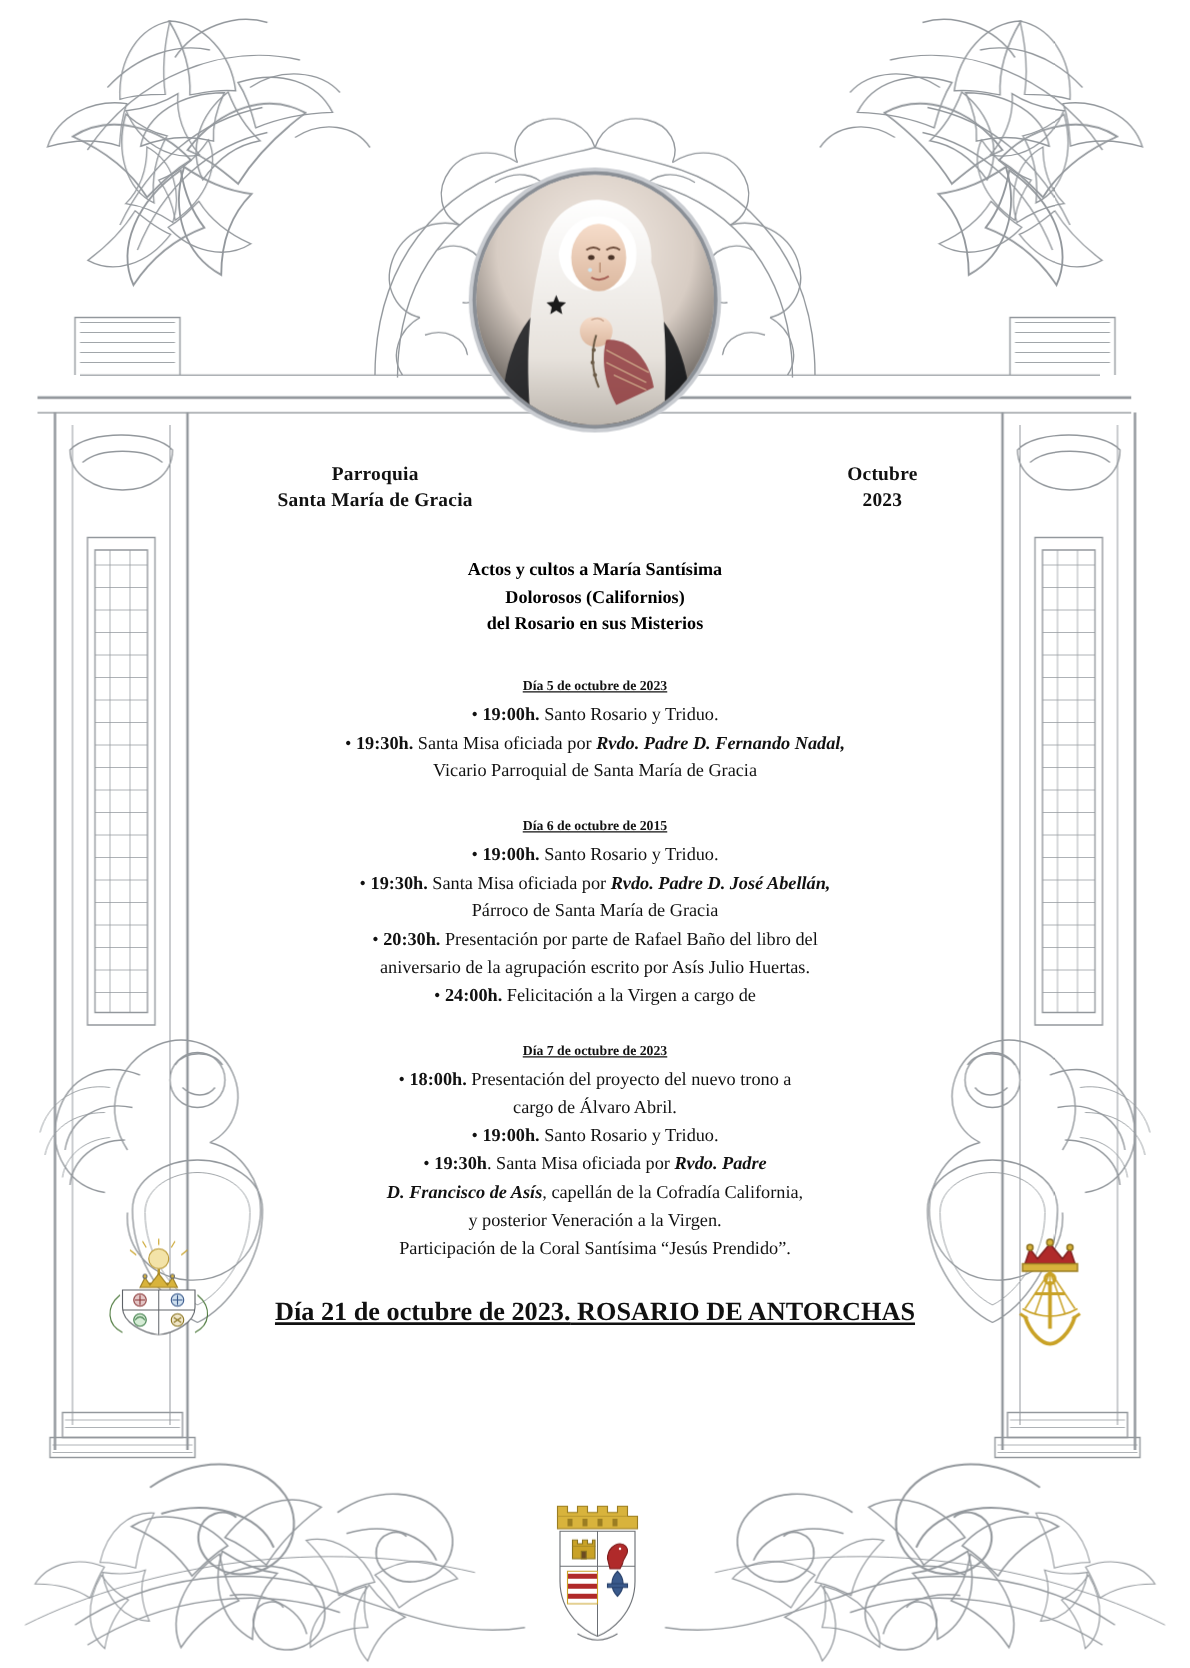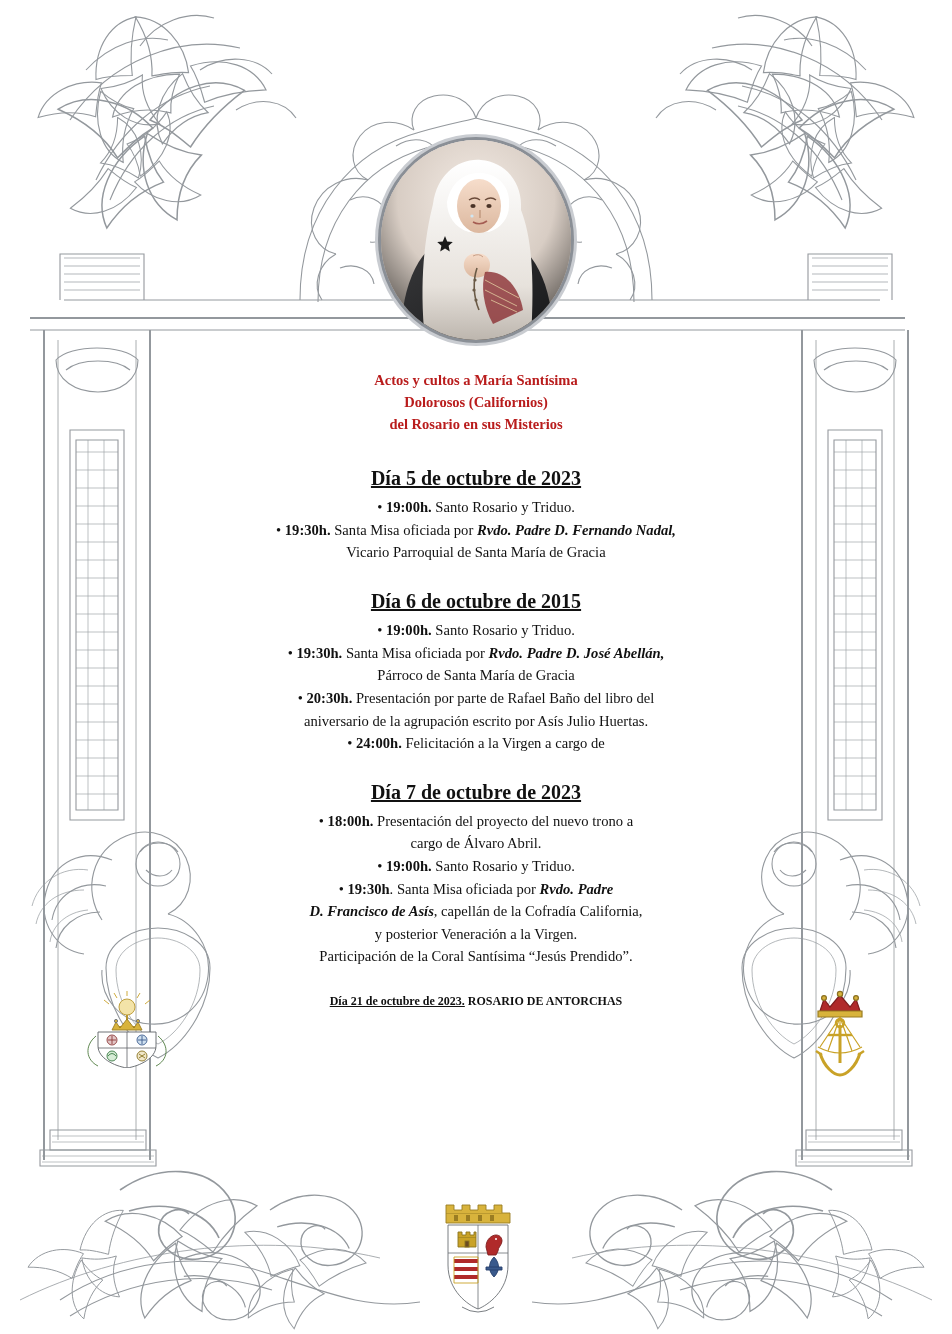--- a/index.html
+++ b/index.html
@@ -53,49 +53,50 @@
     font-weight: bold;
     font-size: 15.5px;
     line-height: 1.35;
     letter-spacing: .2px;
     margin-bottom: 34px;
   }
   .header-left { text-align: center; padding-left: 46px; }
   .header-right { text-align: center; padding-right: 42px; }
 
   .subtitle {
-    color: #b91c1c;
+    color: #000000;
     font-weight: bold;
     font-size: 14.5px;
     line-height: 1.5;
     margin-bottom: 32px;
   }
 
   .day-block { margin-bottom: 26px; }
 
   .day-title {
     font-weight: bold;
-    font-size: 20px;
+    font-size: 11px;
     text-decoration: underline;
     margin-bottom: 6px;
   }
 
   .line {
     font-size: 14.6px;
     line-height: 1.55;
   }
   .line .b { font-weight: bold; }
   .line .bi { font-weight: bold; font-style: italic; }
   .line .i { font-style: italic; }
   .bullet { letter-spacing: 0; }
 
   .final-line {
     font-weight: bold;
-    font-size: 12px;
+    font-size: 21px;
     margin-top: 24px;
+    text-decoration: underline;
   }
   .final-line .uline { text-decoration: underline; }
 
   
   .emblem-left  { position: absolute; left: 72px;  top: 990px;  width: 110px; height: 78px; }
   .emblem-right { position: absolute; left: 790px; top: 985px;  width: 100px; height: 100px; }
   .crest-bottom { position: absolute; left: 432px; top: 1195px; width: 92px;  height: 118px; }
 </style>
 </head>
 <body>
@@ -327,20 +328,30 @@
 
     <path d="M104,132 C122,130 138,146 142,170 L112,184 C102,166 100,146 104,132 Z" fill="#8b2f33" opacity=".8"></path>
     <path d="M104,140 l34,18 M104,150 l32,16 M110,160 l26,12" stroke="#e3cda0" stroke-width="1" opacity=".8"></path>
 
     <rect width="190" height="200" fill="none"></rect>
   </svg>
 </div>
 
 <div class="content">
 
+  <div class="header-row">
+    <div class="header-left">
+      <div>Parroquia</div>
+      <div>Santa María de Gracia</div>
+    </div>
+    <div class="header-right">
+      <div>Octubre</div>
+      <div>2023</div>
+    </div>
+  </div>
 
   <div class="subtitle">
     <div>Actos y cultos a María Santísima</div>
     <div>Dolorosos (Californios)</div>
     <div>del Rosario en sus Misterios</div>
   </div>
 
   <div class="day-block">
     <div class="day-title">Día 5 de octubre de 2023</div>
     <div class="line">

